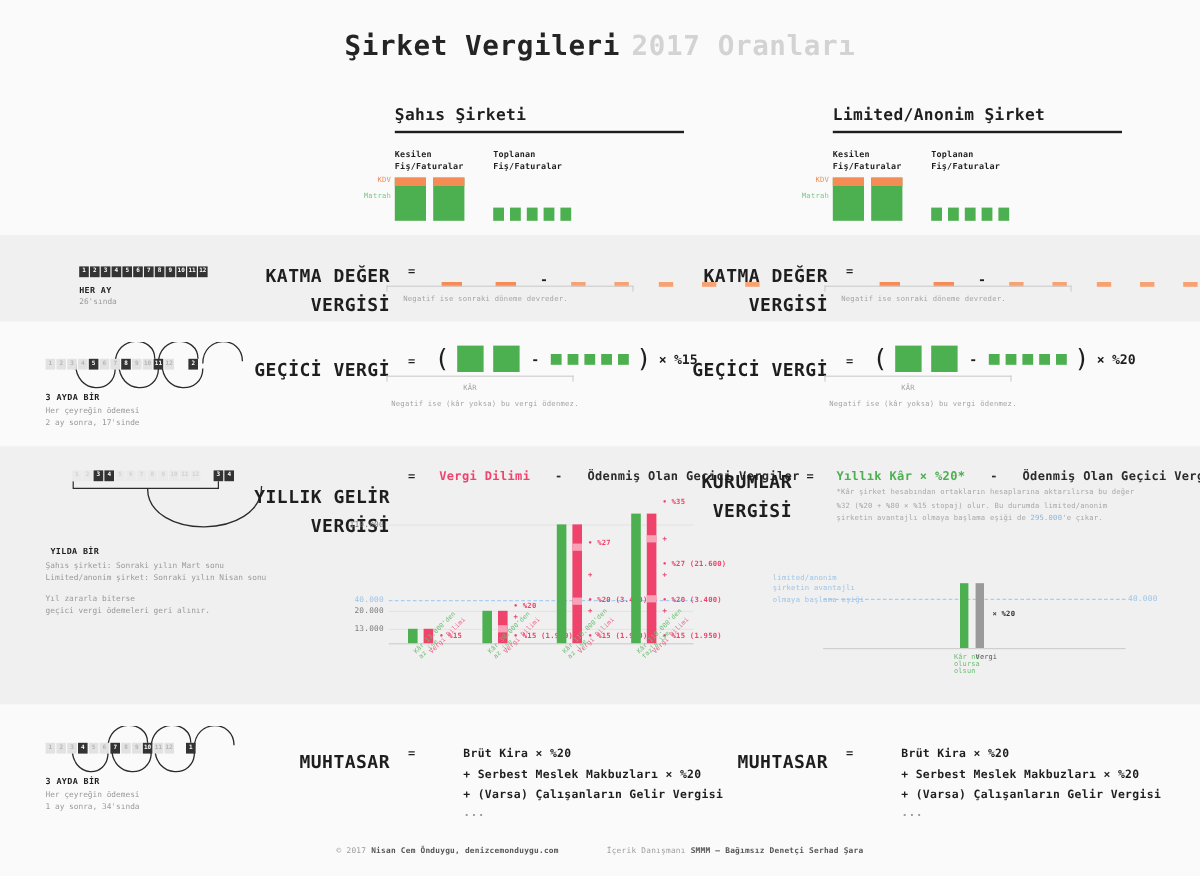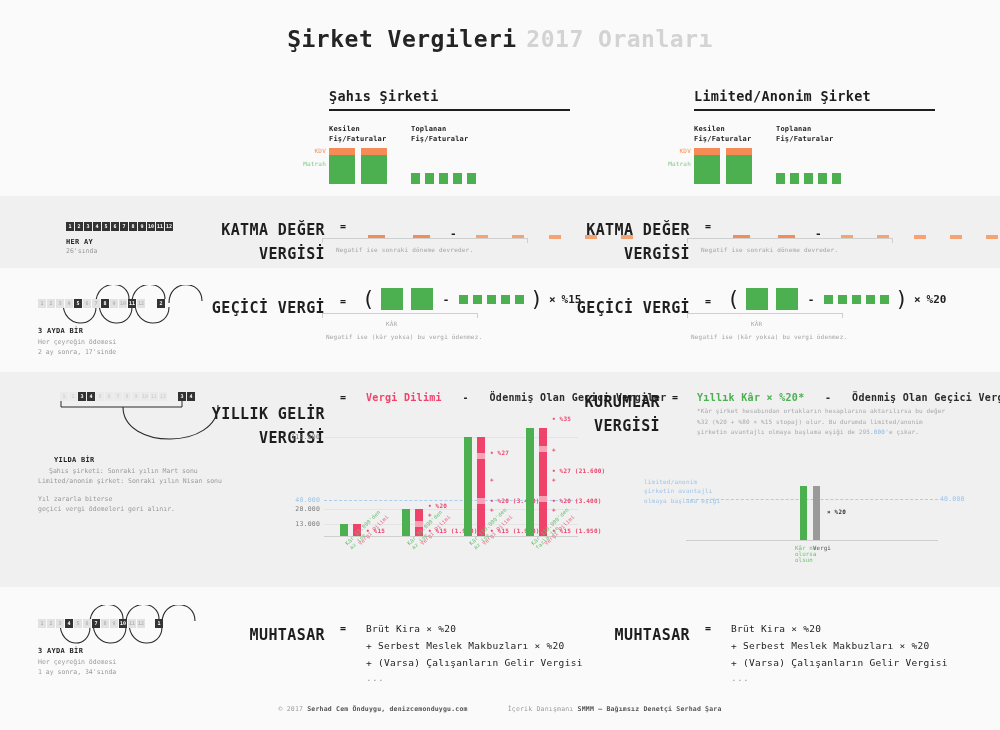--- a/index.html
+++ b/index.html
@@ -81,21 +81,21 @@
   .xlab { position:absolute; font-size:5.4px; white-space:nowrap; transform-origin:left top; transform:rotate(-45deg); letter-spacing:.1px;}
   .xlab.g { color:#6cbf73; }
   .xlab.p { color:#ef5f83; }
   .axis-base { position:absolute; height:1px; background:#cfcfcf; }
   .annot { position:absolute; font-size:6px; color:#9ec4e8; line-height:1.6; letter-spacing:.2px;}
 
   
   #chart2 { position:absolute; left:686px; top:478px; width:280px; height:90px; }
 
   
-  .mline { position:absolute; font-size:9.5px; font-weight:normal; color:#1e1e1e; letter-spacing:.3px; white-space:nowrap;}
+  .mline { position:absolute; font-size:9.5px; font-weight:bold; color:#1e1e1e; letter-spacing:.3px; white-space:nowrap;margin-left:20px;}
 
   
   #footer { position:absolute; left:0; top:705px; width:1000px; text-align:center; font-size:6.5px; color:#9d9d9d; letter-spacing:.2px;}
   #footer b { color:#555; font-weight:bold; }
   #footer .sep { display:inline-block; width:40px; }
 </style>
 </head>
 <body>
 
 <div class="band-white" style="top:0;height:196px;"></div>
@@ -333,22 +333,22 @@
         <div class="cell dim">10</div>
         <div class="cell dim">11</div>
         <div class="cell dim">12</div>
       </div>
     <div style="width:11px;"></div>
     <div class="cal-strip" id="cal-yillik-extra">
         <div class="cell on">3</div>
         <div class="cell on">4</div>
       </div>
   </div>
-  <div class="cal-cap" style="position:absolute;left:16px;top:68px;text-align:center;">YILDA BİR</div>
-  <div class="cal-sub" style="position:absolute;left:11px;top:78px;">Şahıs şirketi: Sonraki yılın Mart sonu</div>
+  <div class="cal-cap" style="position:absolute;left:4px;top:68px;text-align:center;">YILDA BİR</div>
+  <div class="cal-sub" style="position:absolute;left:0;top:78px;">Şahıs şirketi: Sonraki yılın Mart sonu</div>
   <div class="cal-sub" style="position:absolute;left:0;top:88px;">Limited/anonim şirket: Sonraki yılın Nisan sonu</div>
   <div class="cal-sub" style="position:absolute;left:0;top:106px;">Yıl zararla biterse</div>
   <div class="cal-sub" style="position:absolute;left:0;top:116px;">geçici vergi ödemeleri geri alınır.</div>
 </div>
 
 <div class="frm-label" style="left:195px;top:402px;width:130px;">
   <span>YILLIK GELİR</span><br>
   <span>VERGİSİ</span>
 </div>
 <div class="eq" style="left:340px;top:392px;">=</div>
@@ -484,14 +484,14 @@
 <div class="mline" style="left:366px;top:672px;color:#9a9a9a;">...</div>
 
 <div class="frm-label" style="left:560px;top:623px;width:130px;">MUHTASAR</div>
 <div class="eq" style="left:705px;top:623px;">=</div>
 <div class="mline" style="left:731px;top:623px;">Brüt Kira × %20</div>
 <div class="mline" style="left:731px;top:640px;">+ Serbest Meslek Makbuzları × %20</div>
 <div class="mline" style="left:731px;top:657px;">+ (Varsa) Çalışanların Gelir Vergisi</div>
 <div class="mline" style="left:731px;top:672px;color:#9a9a9a;">...</div>
 
 <div id="footer">
-  <span>© 2017 </span><b>Serhad Cem Önduygu, denizcemonduygu.com</b><span class="sep"></span><span>İçerik Danışmanı </span><b>SMMM – Bağımsız Denetçi Serhad Şara</b>
+  <span>© 2017 </span><b>Nisan Cem Önduygu, denizcemonduygu.com</b><span class="sep"></span><span>İçerik Danışmanı </span><b>SMMM – Bağımsız Denetçi Serhad Şara</b>
 </div>
 
 </body></html>

